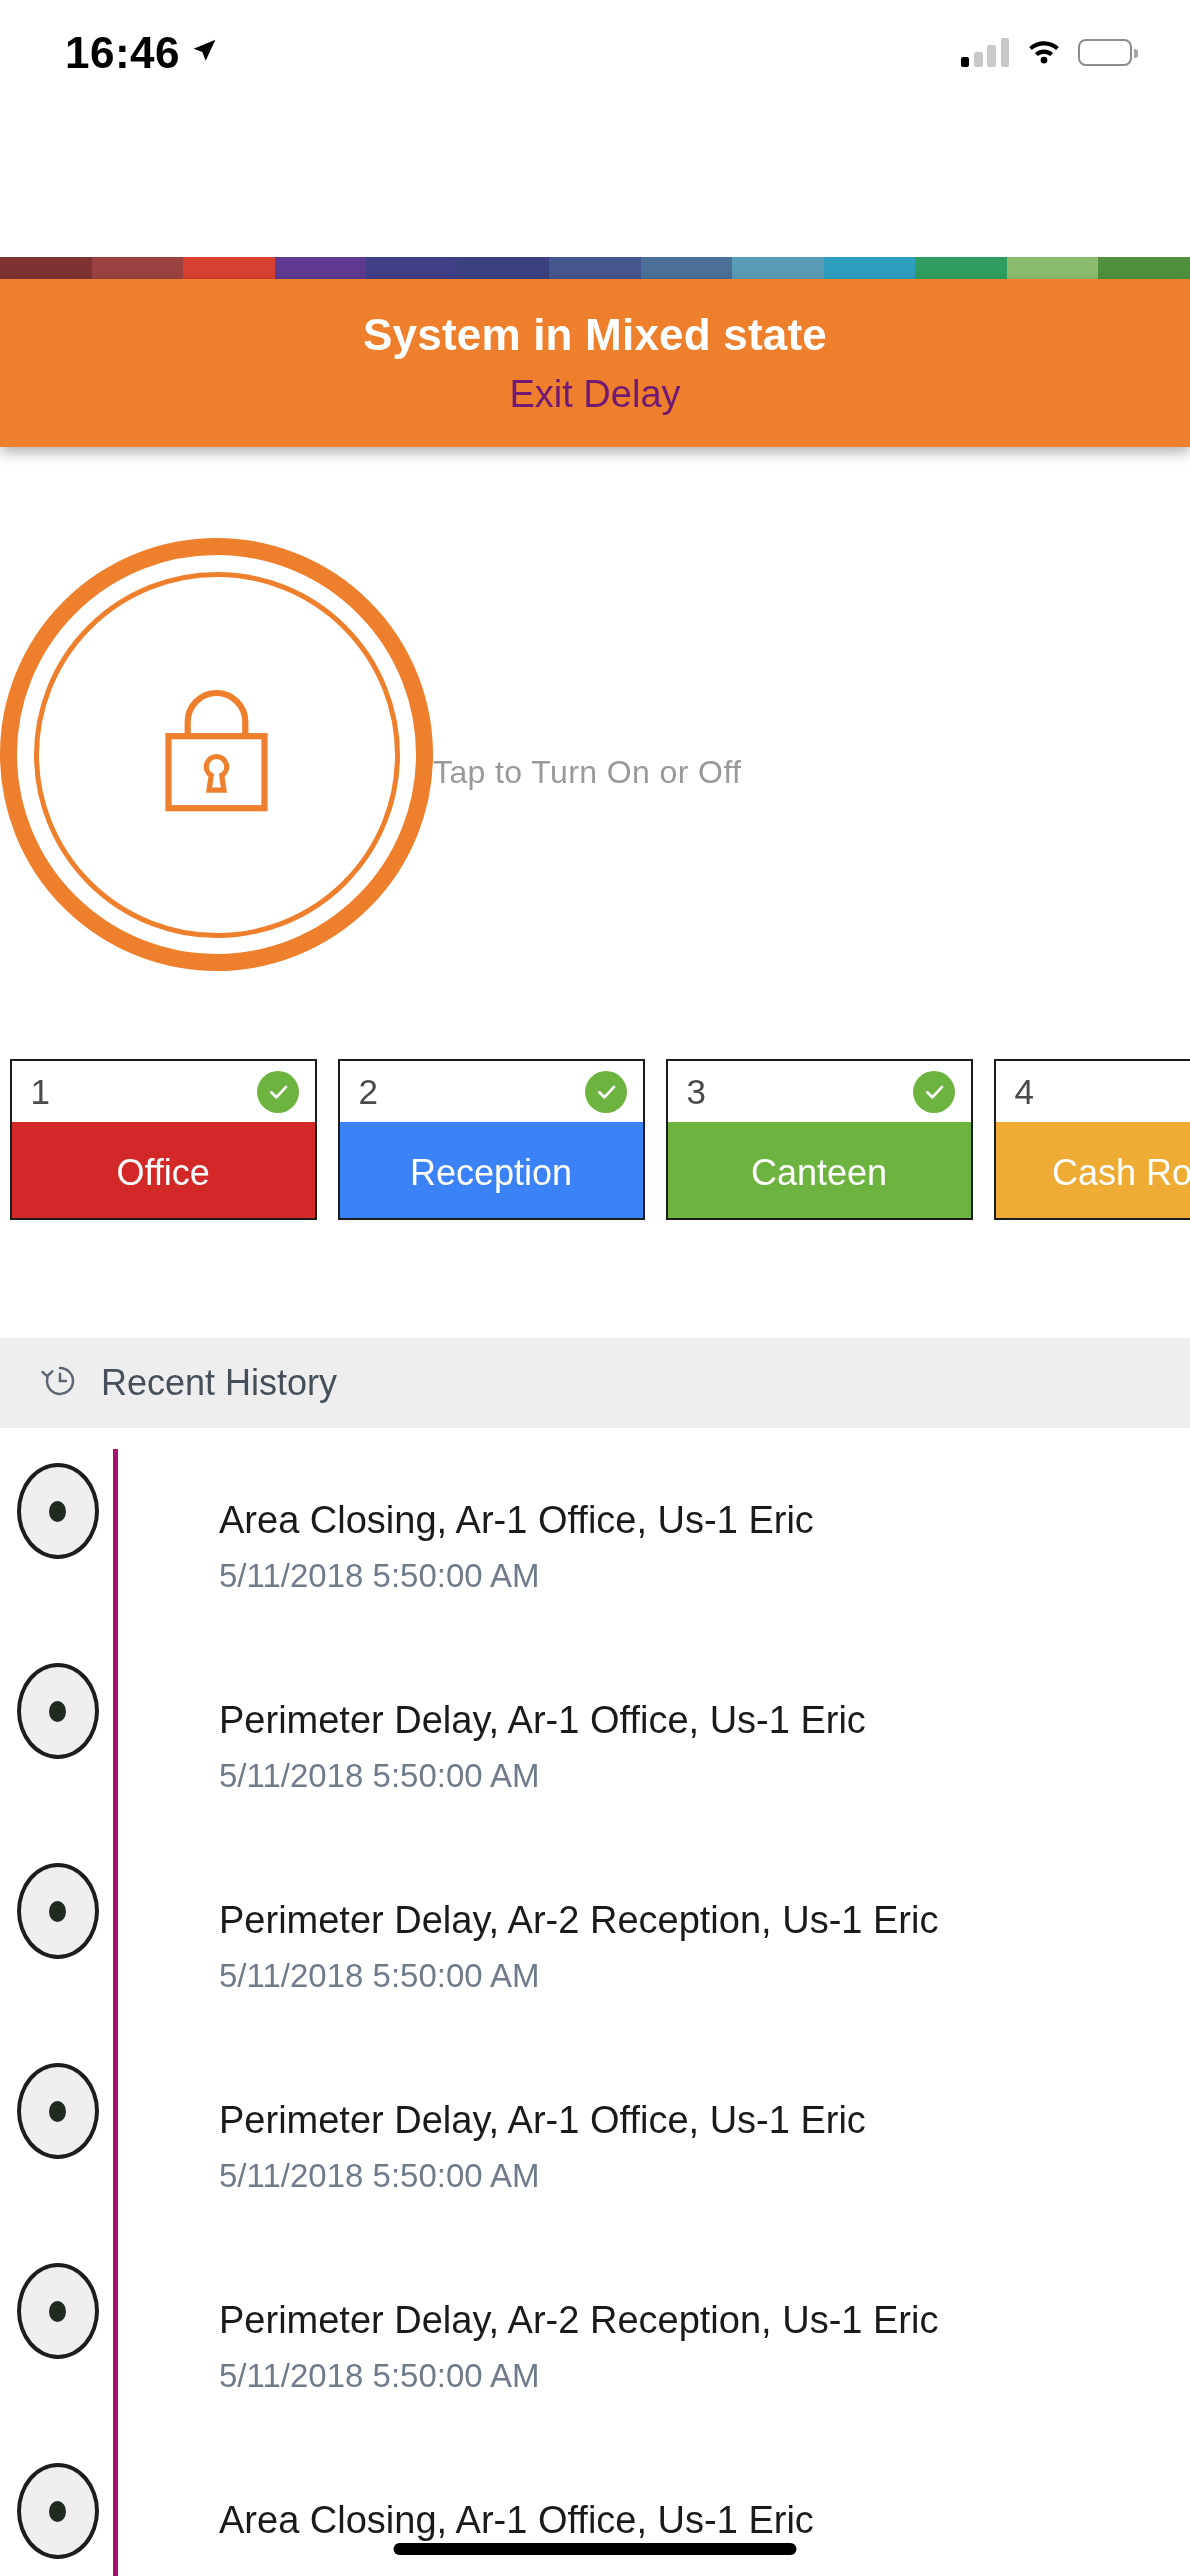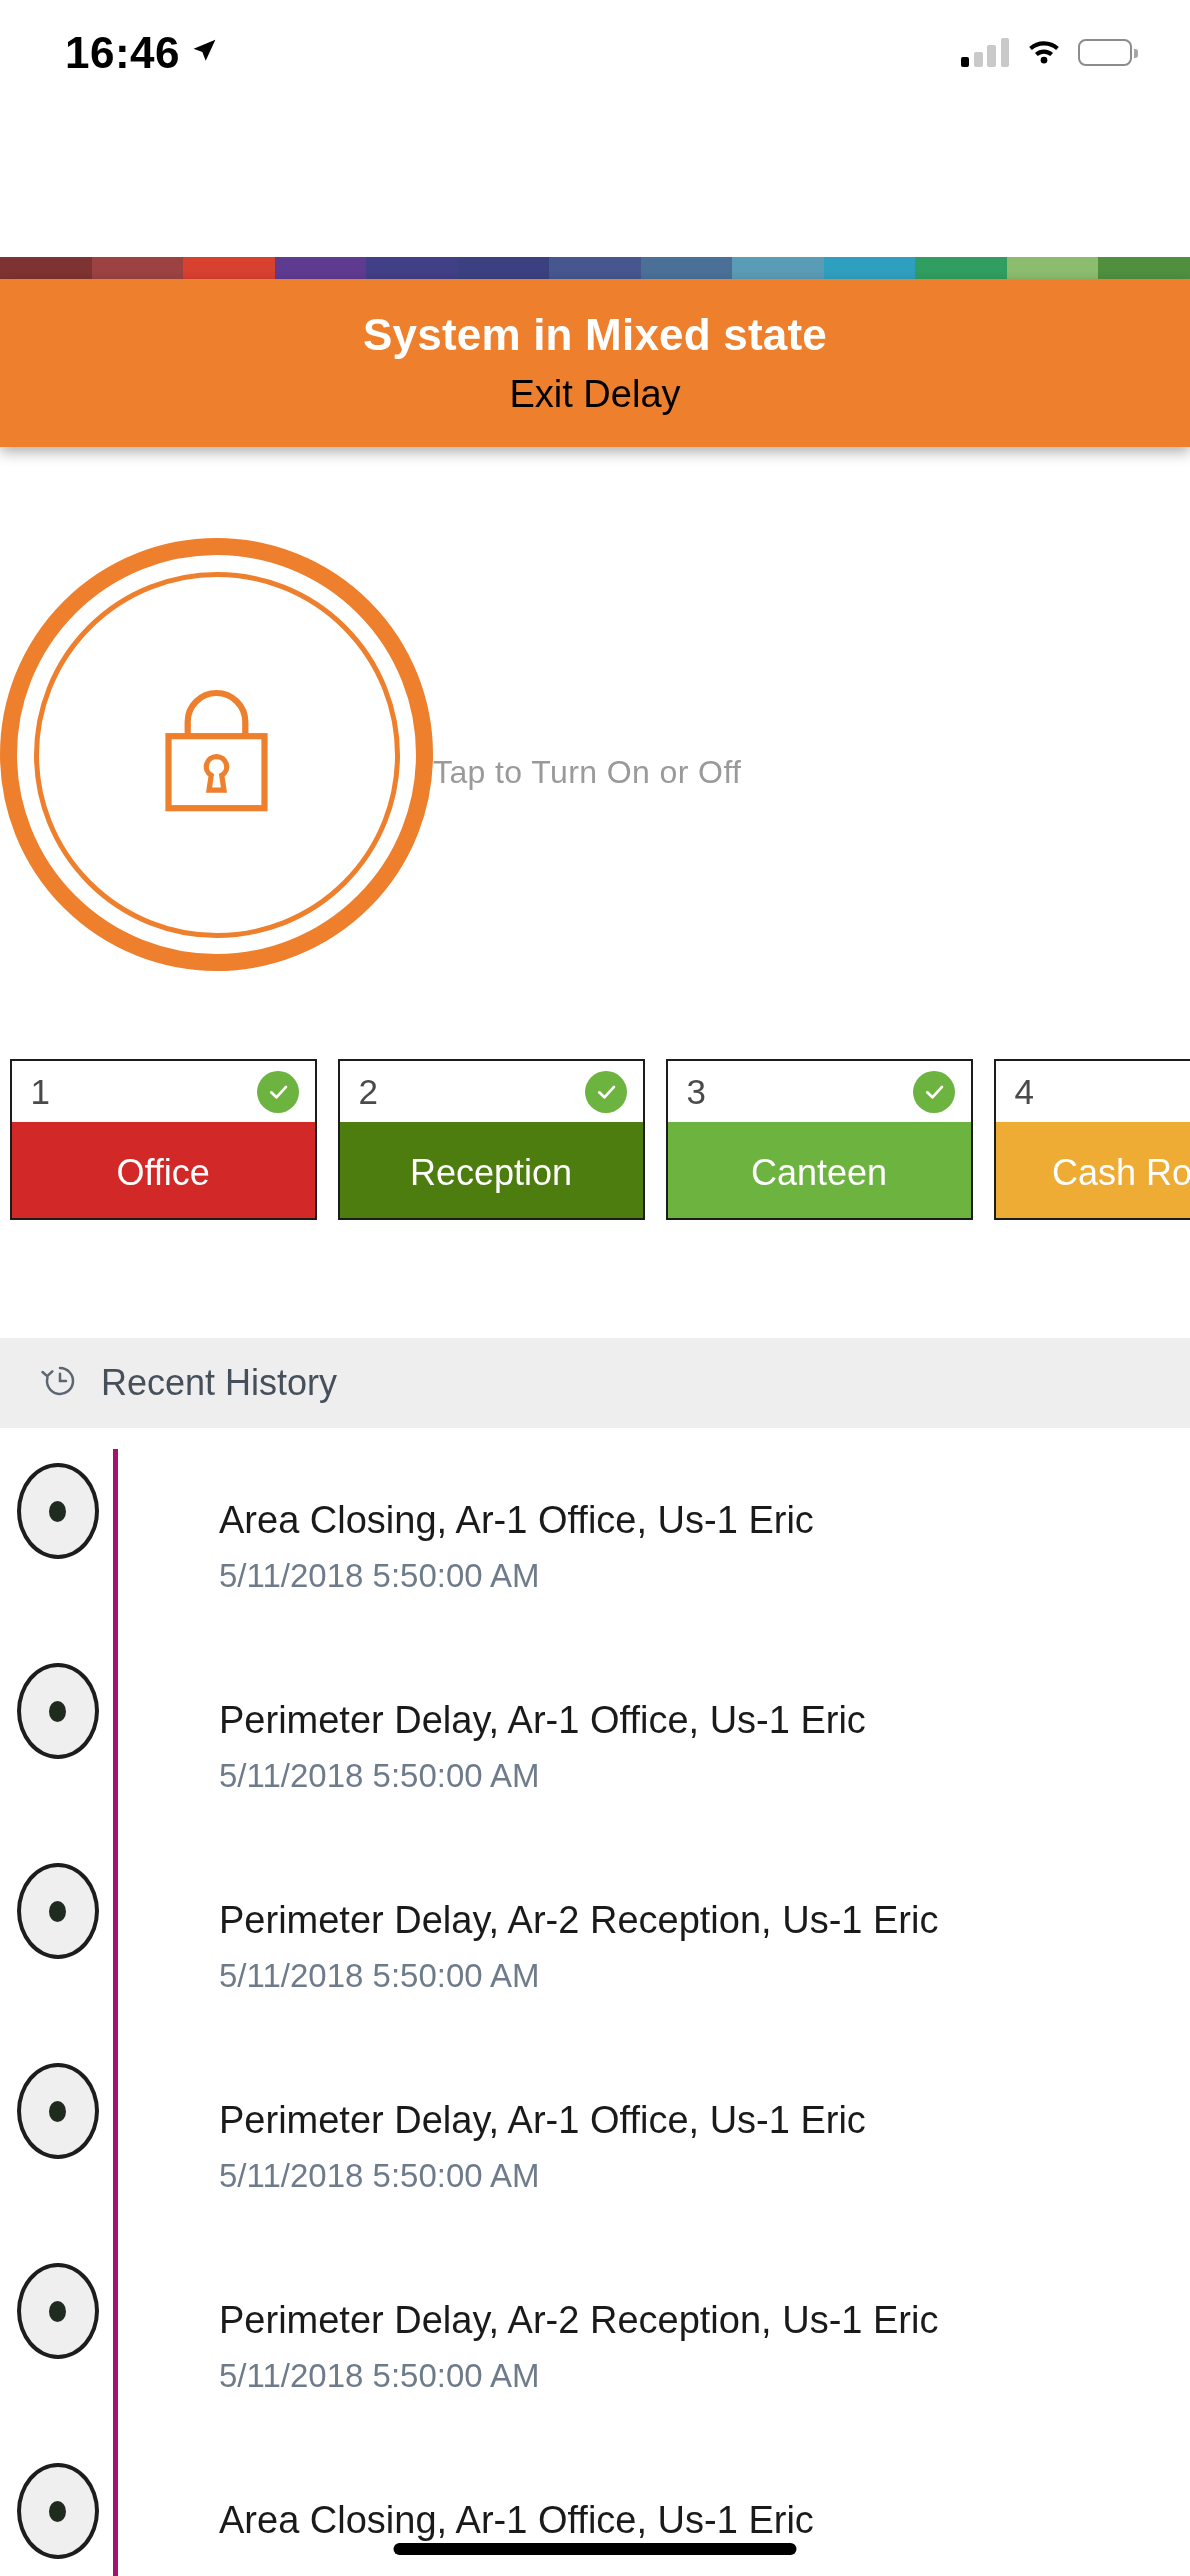--- a/index.html
+++ b/index.html
@@ -138,21 +138,21 @@
   }
   .banner-title {
     font-size: 44px;
     font-weight: 700;
     color: #fff;
     letter-spacing: 0.2px;
   }
   .banner-sub {
     font-size: 38px;
     font-weight: 400;
-    color: #000000;
+    color: #701a75;
   }
 
   
   .lock-area {
     position: absolute;
     top: 447px; left: 0;
     width: 1190px;
     height: 575px;
     display: flex;
     flex-direction: row;
@@ -419,21 +419,21 @@
       </div>
       <div class="area-card">
         <div class="area-top">
           <span class="area-num">2</span>
           <span class="area-check" style="background: rgb(108, 179, 63);">
             <svg width="25" height="25" viewBox="0 0 24 24">
               <path d="M5 12.8 10 17.6 19.2 7.6" fill="none" stroke="#fff" stroke-width="2.6" stroke-linecap="round" stroke-linejoin="round"></path>
             </svg>
           </span>
         </div>
-        <div class="area-body" style="background: #4d7c0f;">
+        <div class="area-body" style="background: #3b82f6;">
           <span class="area-label">Reception</span>
         </div>
       </div>
       <div class="area-card">
         <div class="area-top">
           <span class="area-num">3</span>
           <span class="area-check" style="background: rgb(108, 179, 63);">
             <svg width="25" height="25" viewBox="0 0 24 24">
               <path d="M5 12.8 10 17.6 19.2 7.6" fill="none" stroke="#fff" stroke-width="2.6" stroke-linecap="round" stroke-linejoin="round"></path>
             </svg>

